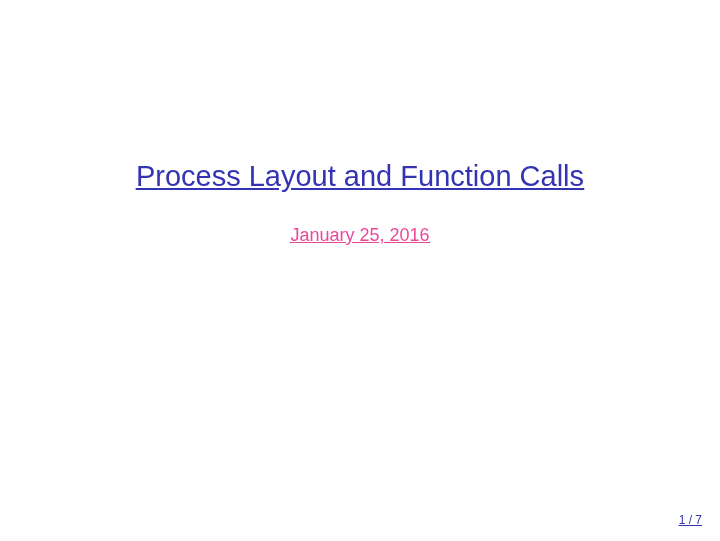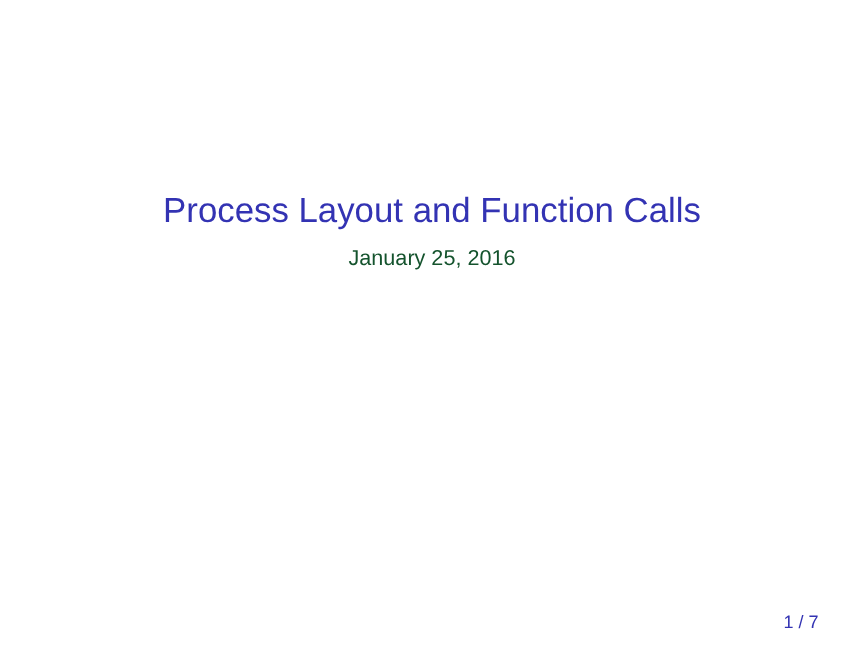--- a/index.html
+++ b/index.html
@@ -1,18 +1,19 @@
 <!DOCTYPE html>
 <html><head>
   <meta charset="utf-8">
   <style>
     * {
       margin: 0;
       padding: 0;
       box-sizing: border-box;
+      text-decoration: underline;
     }
     body {
       width: 720px;
       height: 541px;
       background: #ffffff;
       font-family: "Helvetica Neue", Helvetica, Arial, sans-serif;
       position: relative;
       overflow: hidden;
     }
     .slide {
@@ -31,31 +32,31 @@
       text-align: center;
     }
     .subtitle {
       color: #000000;
       font-size: 20px;
       font-weight: 400;
       margin-top: 90px;
       text-align: center;
     }
     .date {
-      color: #14532d;
+      color: #ec4899;
       font-size: 18px;
       font-weight: 400;
-      margin-top: 12px;
+      margin-top: 32px;
     }
     .page-number {
       position: absolute;
       bottom: 14px;
-      right: 38px;
+      right: 18px;
       color: #3333b3;
-      font-size: 15px;
+      font-size: 12px;
       font-weight: 400;
     }
   </style>
 </head>
 <body>
 
 <div class="slide">
   <h1 class="title">Process Layout and Function Calls</h1>
   <div class="date">January 25, 2016</div>
   <div class="page-number">1 / 7</div>

